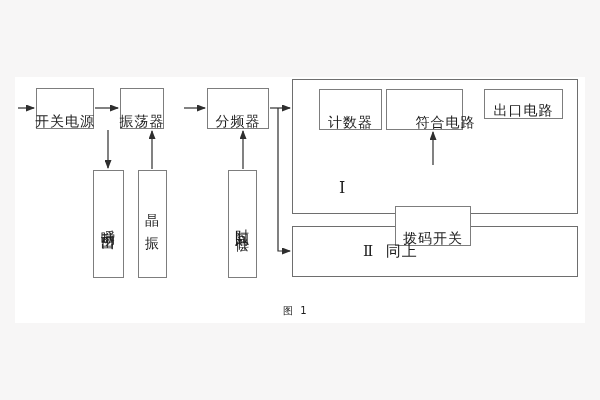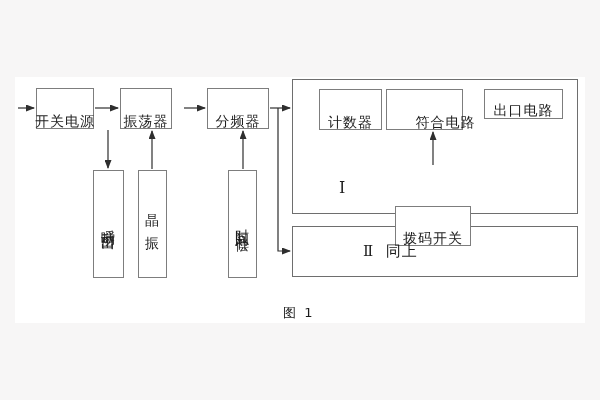--- a/index.html
+++ b/index.html
@@ -34,36 +34,36 @@
   .roman{
     position:absolute;font-family:"DejaVu Serif","Liberation Serif",serif;
     font-size:16px;color:#1c1c1c;line-height:1;
   }
   .grouplabel2{
     position:absolute;font-size:15px;color:#1c1c1c;letter-spacing:1px;line-height:1;
     font-family:"DejaVu Serif","Liberation Serif",serif;white-space:pre;
   }
   .caption{
     position:absolute;left:283px;top:304px;
-    font-size:13px;color:#1c1c1c;letter-spacing:2px;
+    font-size:10px;color:#1c1c1c;letter-spacing:2px;
   }
 </style>
 </head>
 <body>
 
 <div class="stage">
   <div class="panel"></div>
 
   <div class="groupbox" style="left:292px;top:79px;width:286px;height:135px;"></div>
   <div class="groupbox" style="left:292px;top:226px;width:286px;height:51px;"></div>
 
   <div class="box" style="left:36px;top:88px;width:58px;height:41px;">
     <span>开关电源</span>
   </div>
-  <div class="box" style="left:120px;top:88px;width:52px;height:41px;">
+  <div class="box" style="left:120px;top:88px;width:44px;height:41px;">
     <span>振荡器</span>
   </div>
   <div class="box" style="left:207px;top:88px;width:62px;height:41px;">
     <span>分频器</span>
   </div>
 
   <div class="box" style="left:298px;top:89px;width:63px;height:41px;margin-left:21px;">
     <span>计数器</span>
   </div>
   <div class="box" style="left:386px;top:89px;width:77px;height:41px;padding-left:42px;">

